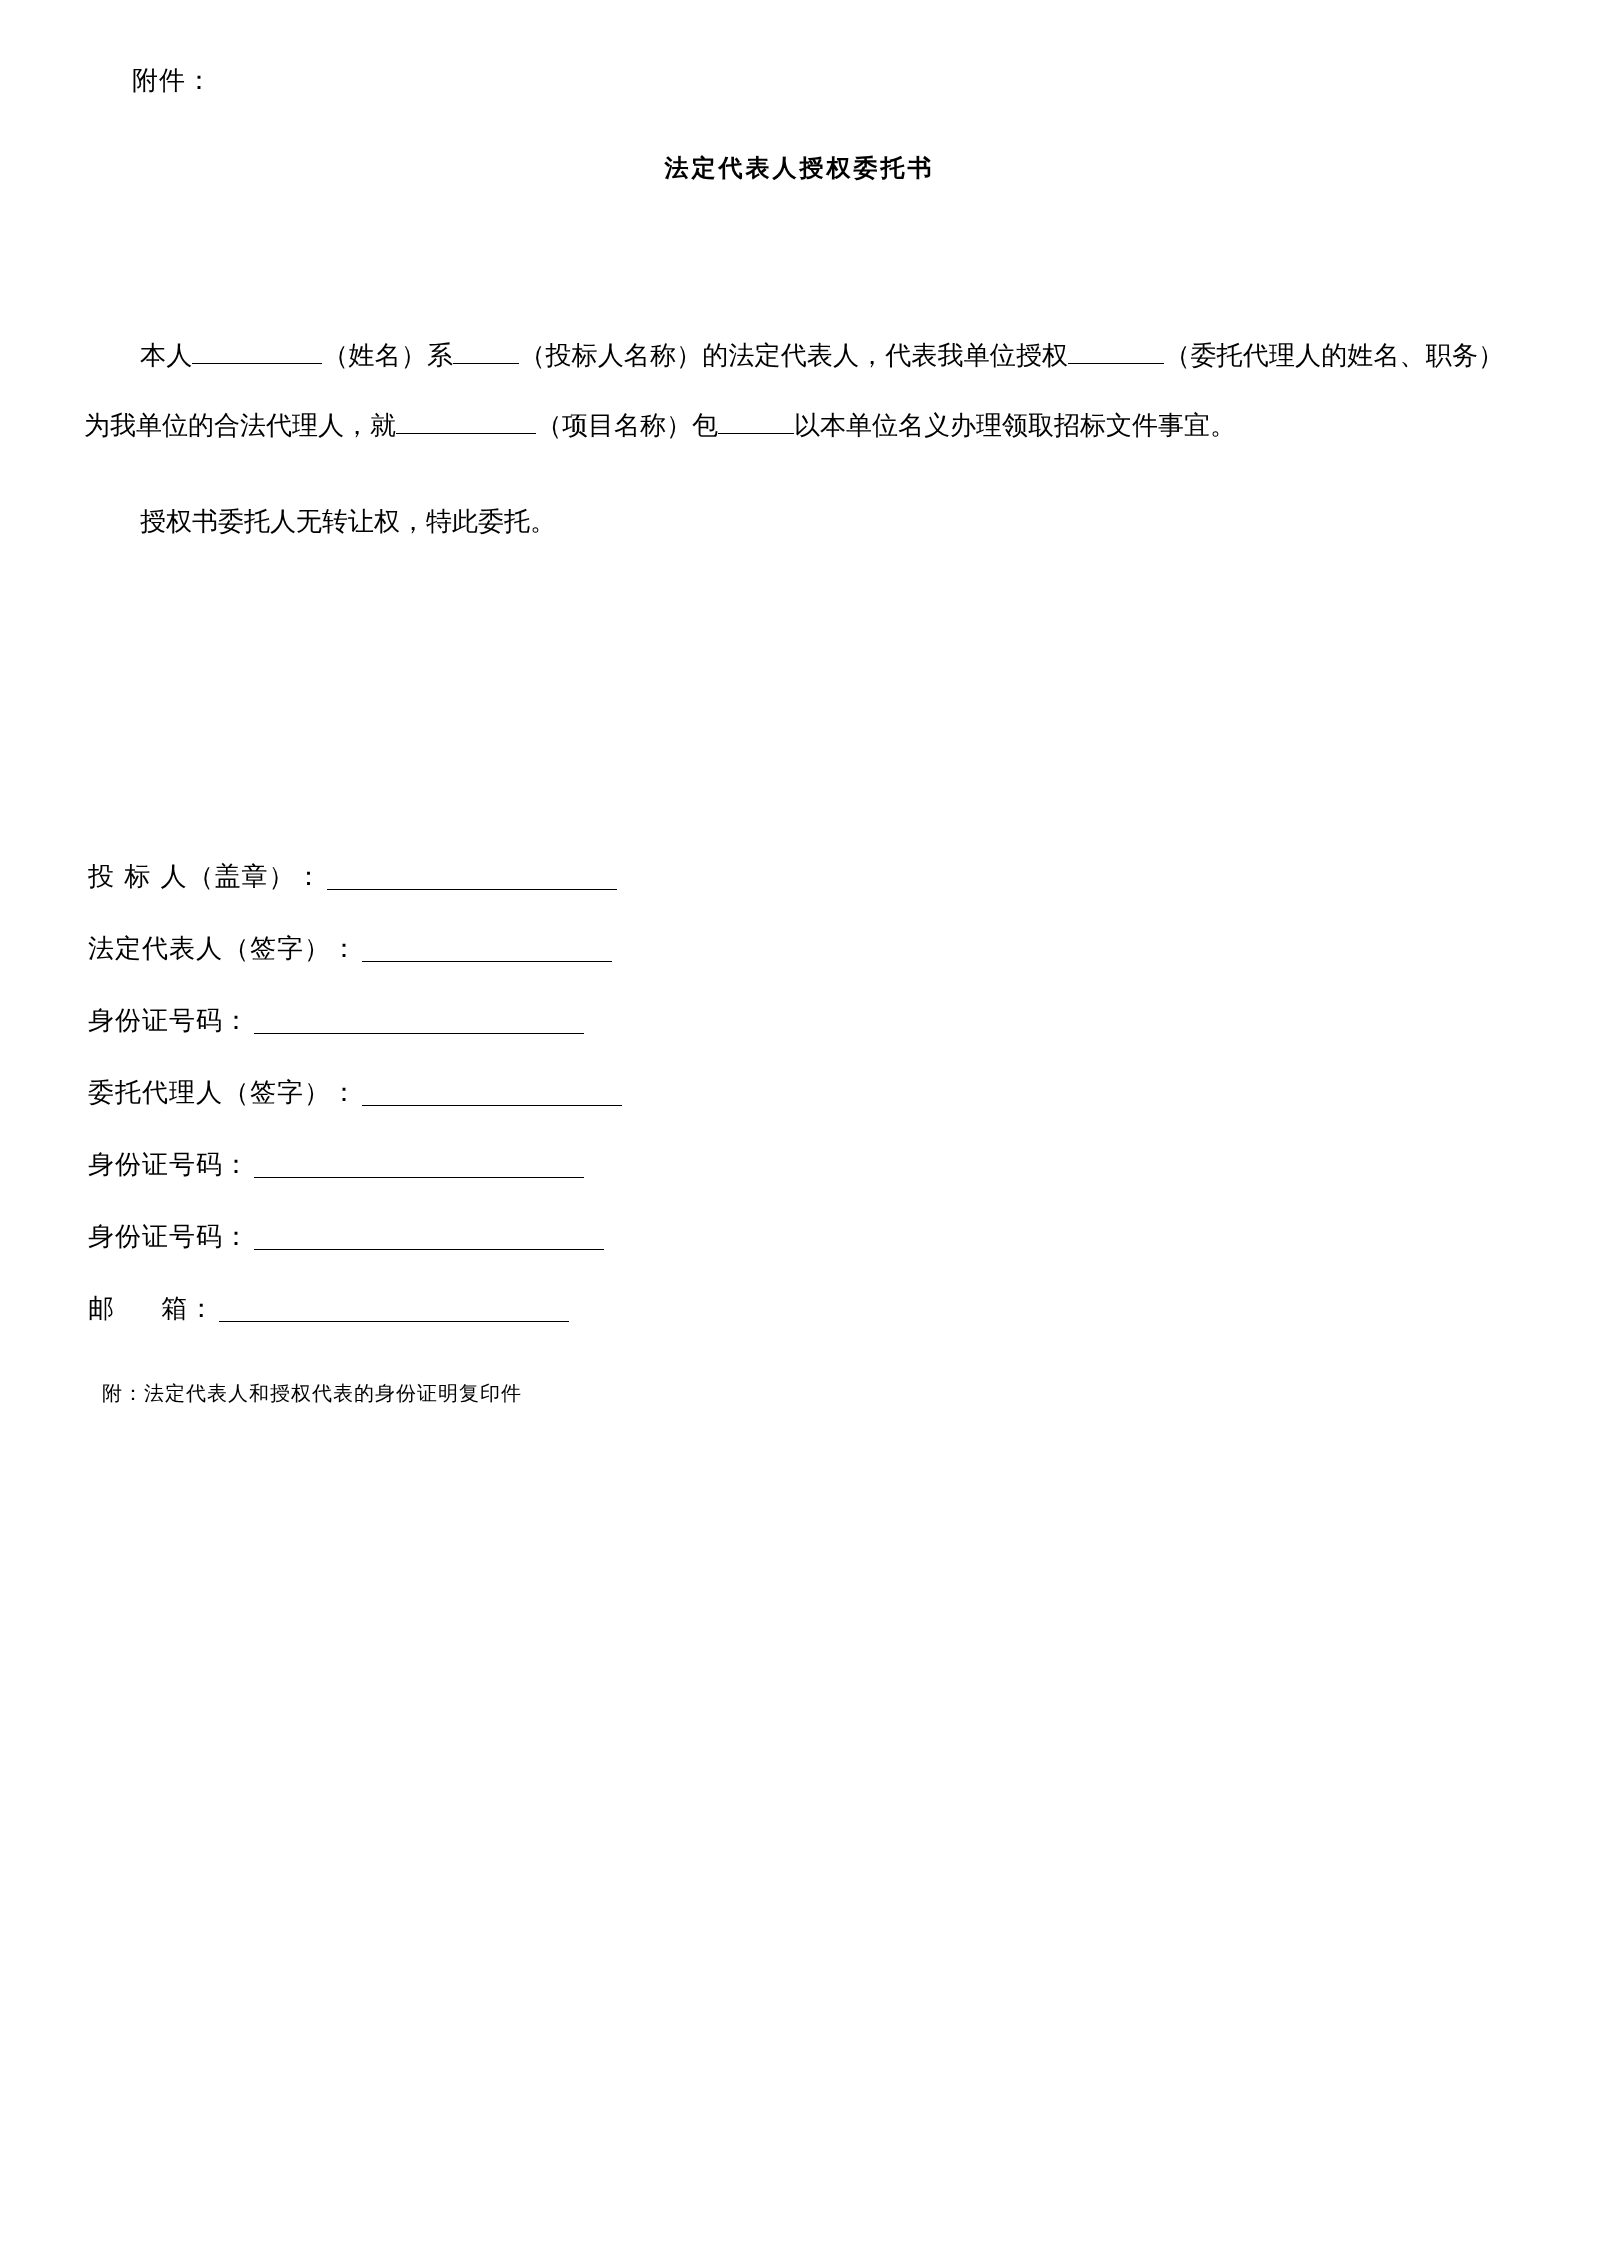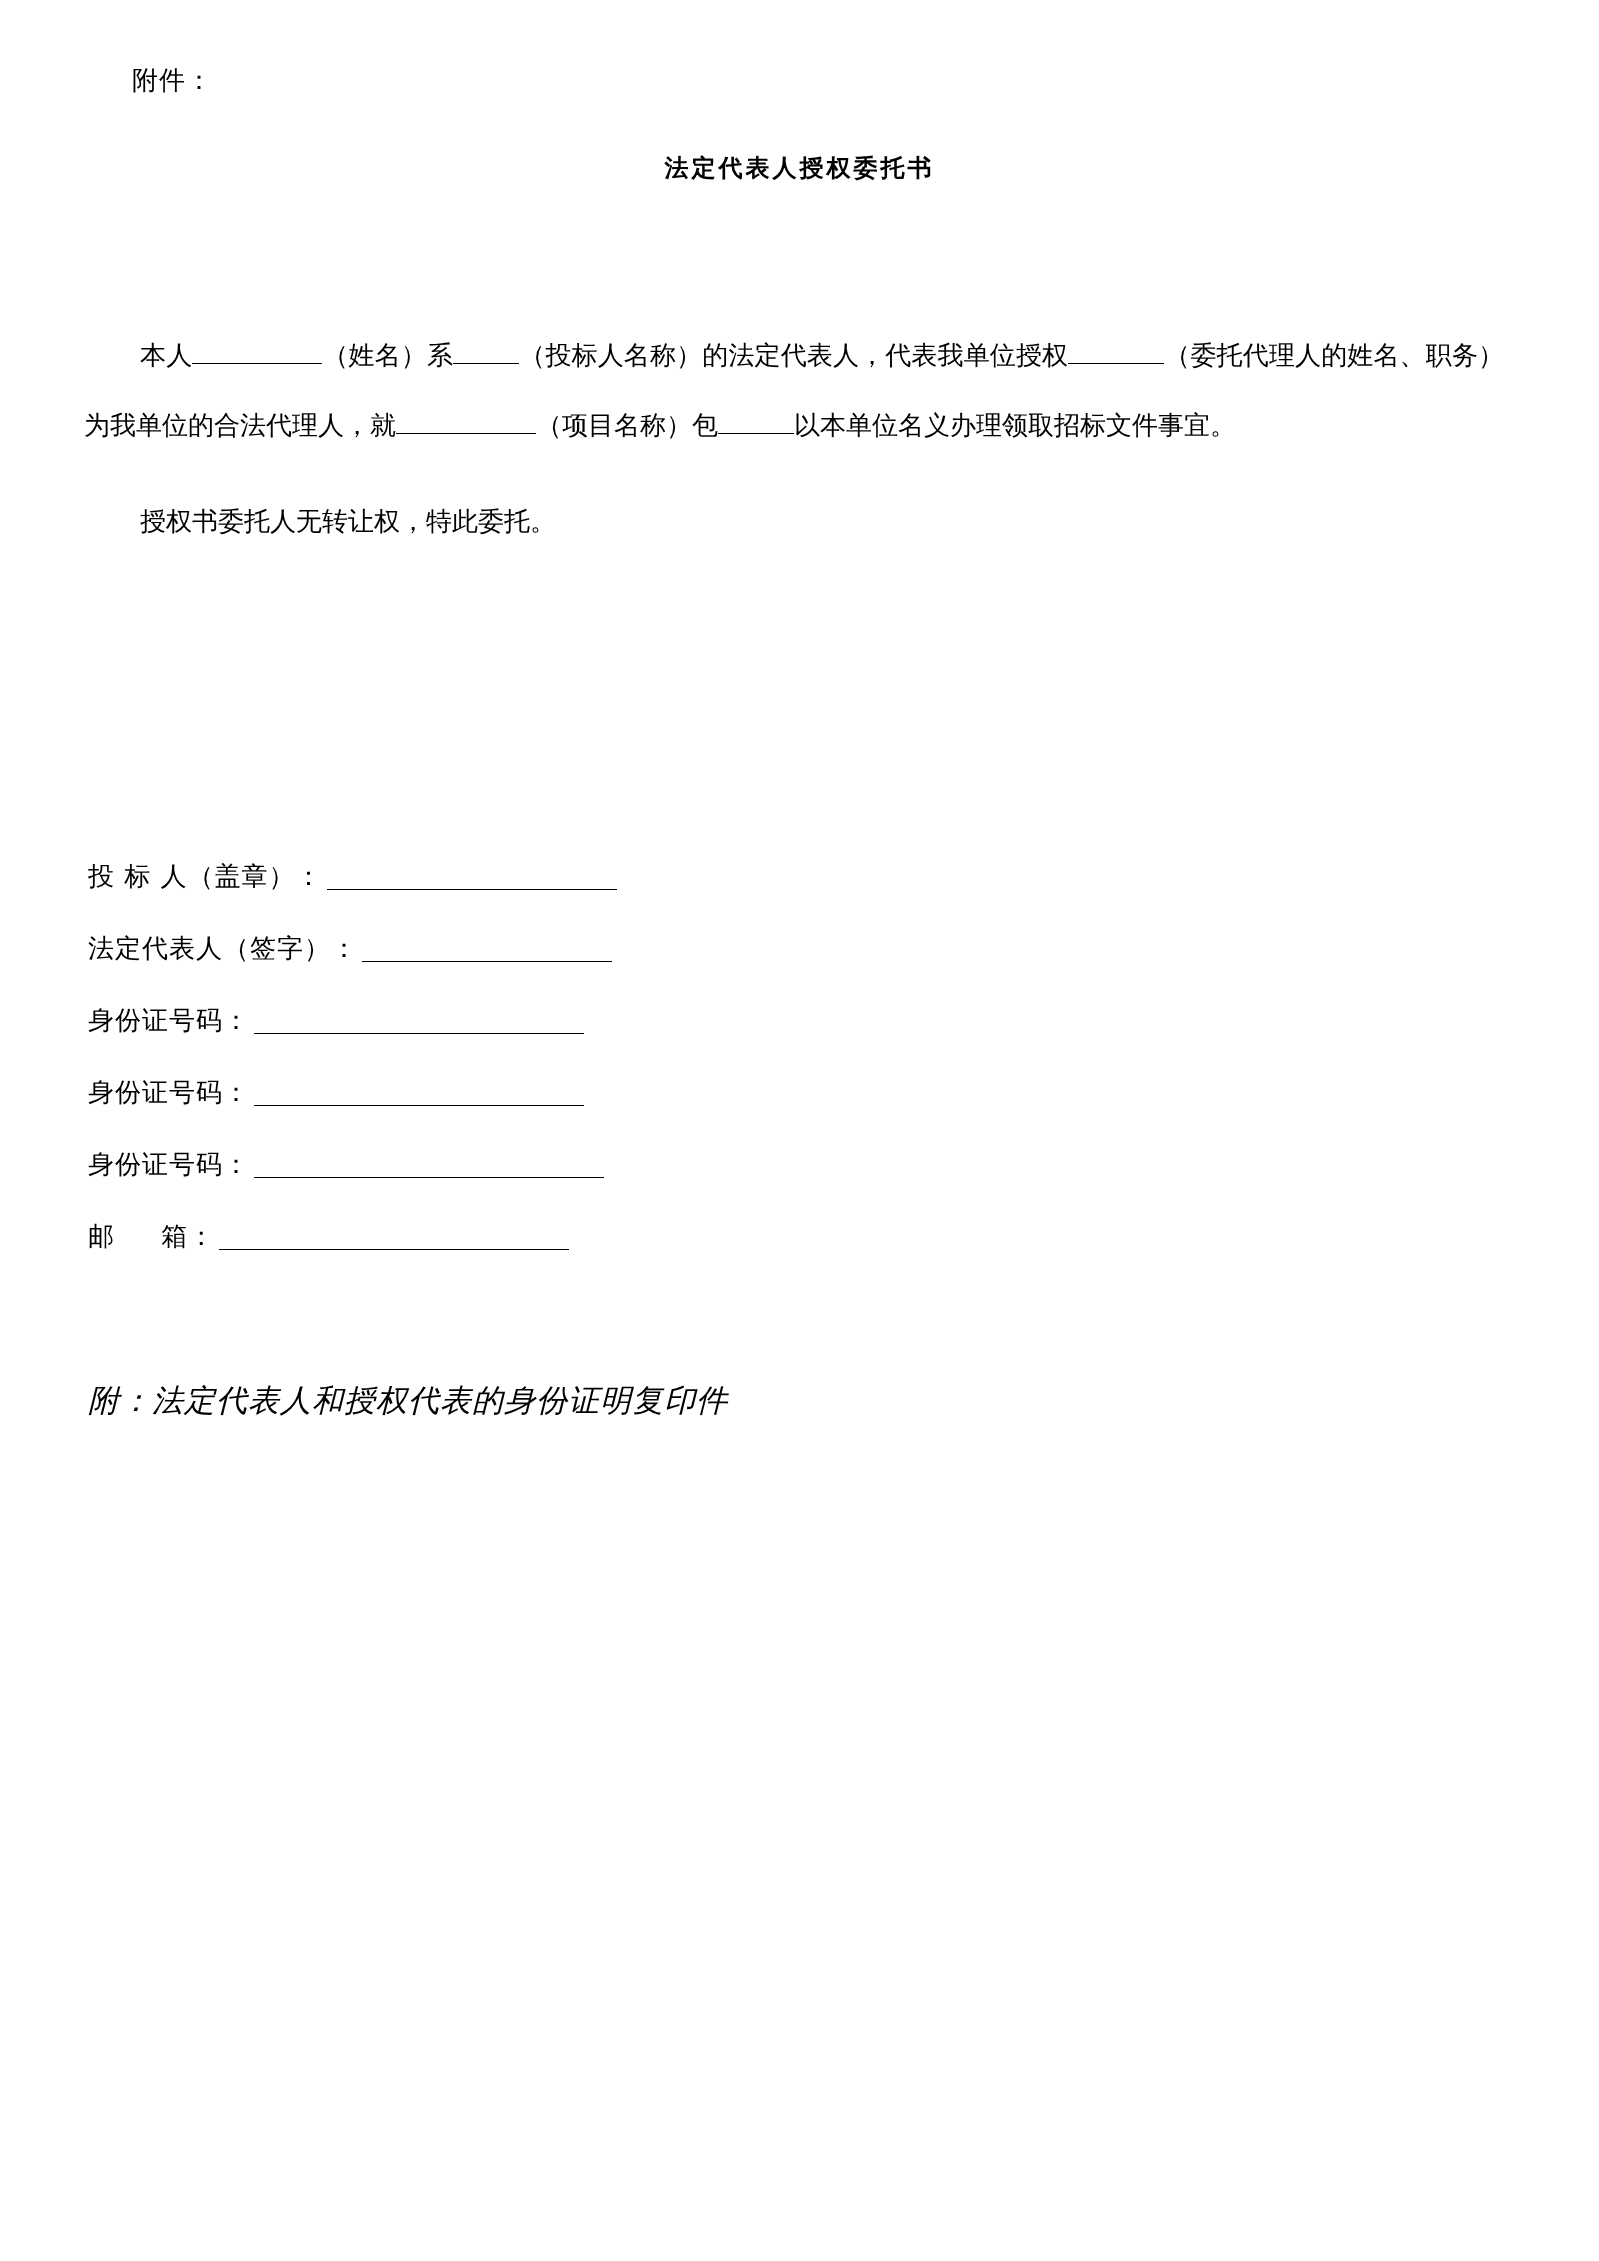--- a/index.html
+++ b/index.html
@@ -93,25 +93,24 @@
   .line-w1 { width: 290px; }
   .line-w2 { width: 250px; }
   .line-w3 { width: 330px; }
   .line-w4 { width: 260px; }
   .line-w5 { width: 330px; }
   .line-w6 { width: 350px; }
   .line-w7 { width: 350px; }
 
   .footnote {
     position: absolute;
-    left: 88px;
+    left: 102px;
     top: 1380px;
-    font-size: 31px;
+    font-size: 20px;
     letter-spacing: 1px;
-    font-style: italic;
   }
 </style>
 </head>
 <body>
 
 <div class="page">
 
   <div class="attach-label">附件：</div>
 
   <div class="doc-title">法定代表人授权委托书</div>
@@ -128,20 +127,24 @@
     </div>
     <div class="sign-row">
       <span class="sign-label">法定代表人（签字）：</span>
       <span class="sign-line line-w2"></span>
     </div>
     <div class="sign-row">
       <span class="sign-label">身份证号码：</span>
       <span class="sign-line line-w3"></span>
     </div>
     <div class="sign-row">
+      <span class="sign-label">委托代理人（签字）：</span>
+      <span class="sign-line line-w4"></span>
+    </div>
+    <div class="sign-row">
       <span class="sign-label">身份证号码：</span>
       <span class="sign-line line-w5"></span>
     </div>
     <div class="sign-row">
       <span class="sign-label">身份证号码：</span>
       <span class="sign-line line-w6"></span>
     </div>
     <div class="sign-row">
       <span class="sign-label">邮     箱：</span>
       <span class="sign-line line-w7"></span>

